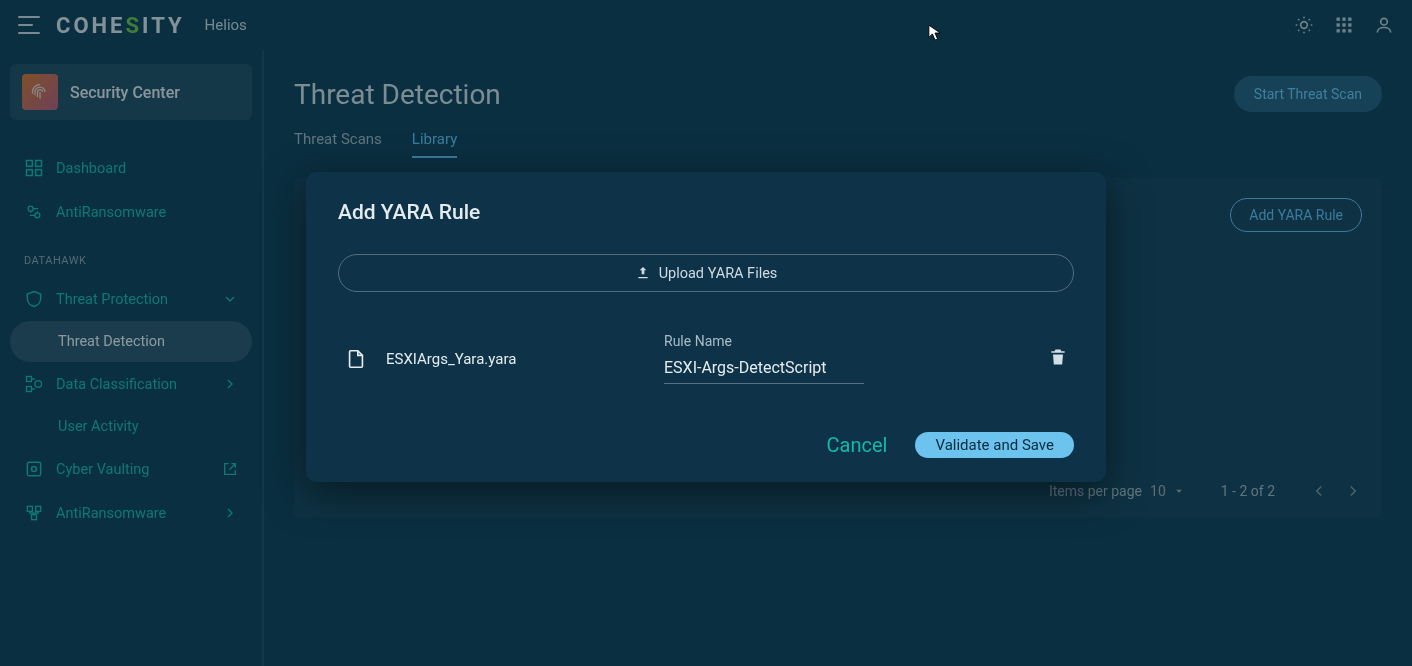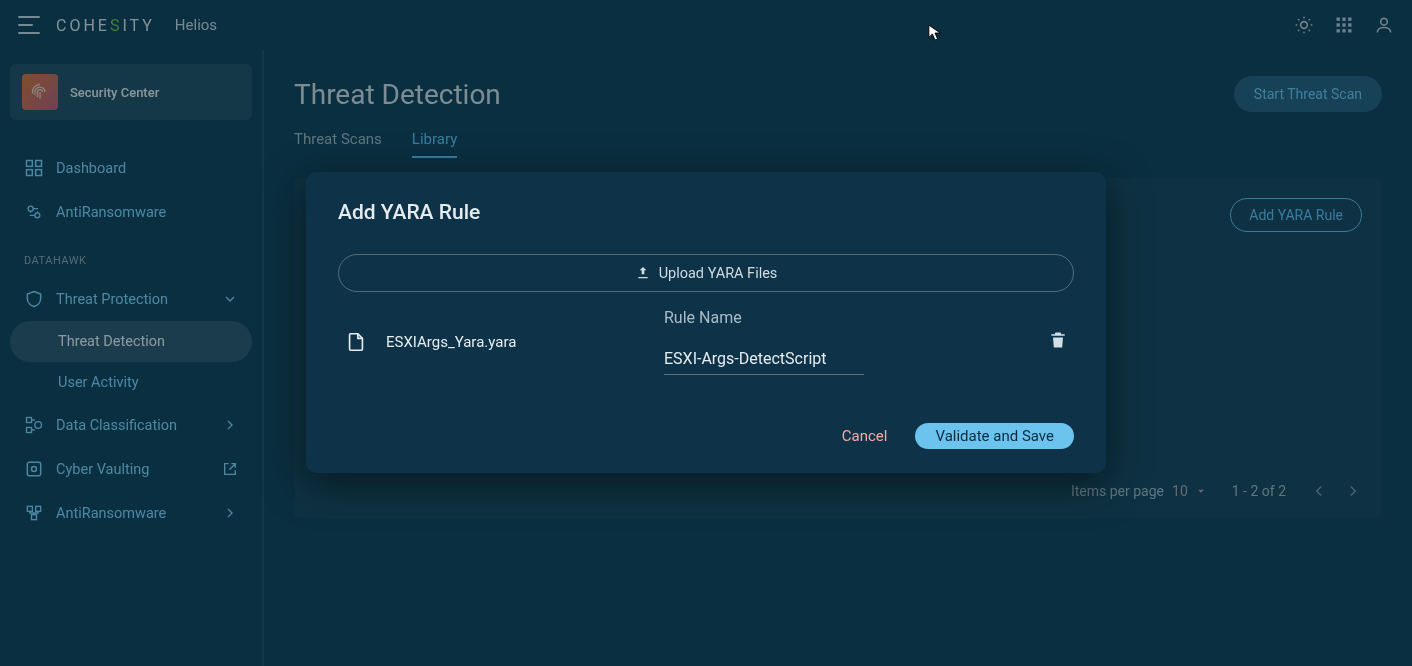--- a/index.html
+++ b/index.html
@@ -18,21 +18,21 @@
     align-items: center;
     padding: 0 18px;
     gap: 16px;
     background: #0d3b52;
   }
   .menu-toggle { width: 22px; height: 18px; display: flex; flex-direction: column; justify-content: space-between; cursor: pointer; }
   .menu-toggle span { height: 2px; background: #c9d6de; display: block; border-radius: 1px; }
   .menu-toggle span:nth-child(1){width:100%;}
   .menu-toggle span:nth-child(2){width:70%;}
   .menu-toggle span:nth-child(3){width:100%;}
-  .logo { font-size: 16px; font-weight: 400; letter-spacing: 3px; color: #dde6ea; display: flex; align-items: flex-start; }
+  .logo { font-size: 22px; font-weight: 700; letter-spacing: 3px; color: #dde6ea; display: flex; align-items: flex-start; }
   .logo .s-char { color: #6cc04a; }
   .header-app-name { color: #c9d6de; font-size: 15px; margin-left: 4px; }
   .header-spacer { flex: 1; }
   .header-icons { display: flex; gap: 20px; align-items: center; }
   .header-icon { width: 20px; height: 20px; color: #b9c8d0; }
   .header-icon svg { width: 100%; height: 100%; }
 
   
   .body-layout { display: flex; height: calc(100% - 50px); }
 
@@ -53,31 +53,31 @@
     margin-bottom: 26px;
   }
   .sidebar-section-btn .fp-icon {
     width: 36px;
     height: 36px;
     border-radius: 4px;
     background: linear-gradient(135deg,#d8732c, #b95a7a);
     display: flex; align-items:center; justify-content:center;
   }
   .sidebar-section-btn .fp-icon svg { width: 20px; height: 20px; color: rgba(255,255,255,0.7); }
-  .sidebar-section-btn .label { color: #e5ecef; font-size: 13px; font-weight: 500; }
+  .sidebar-section-btn .label { color: #e5ecef; font-size: 16px; font-weight: 500; }
 
   .nav-list { list-style: none; }
   .nav-item {
     display: flex;
     align-items: center;
     gap: 12px;
     padding: 12px 14px;
     border-radius: 22px;
     font-size: 14.5px;
-    color: #7dd3fc;
+    color: #14b8a6;
     cursor: pointer;
     position: relative;
   }
   .nav-item .nav-icon { width: 20px; height: 20px; display:flex; align-items:center; justify-content:center; }
   .nav-item .nav-icon svg { width:20px; height:20px; }
   .nav-item.indented { padding-left: 48px; }
   .nav-item.active {
     background: rgba(255,255,255,0.12);
     color: #e9f1f4;
   }
@@ -153,21 +153,21 @@
     border-radius: 20px;
     padding: 8px 18px;
     font-size: 14px;
   }
   .pagination {
     position: absolute;
     bottom: 18px;
     right: 20px;
     display: flex;
     align-items: center;
-    gap: 24px;
+    gap: 35px;
     font-size: 14px;
     color: #9fb2bd;
   }
   .pagination .pp { display:flex; align-items:center; gap:8px; }
   .pagination .select { display:flex; align-items:center; gap:6px; color:#a3a3a3; }
   .pagination .pag-arrows { display:flex; gap:16px; }
   .pagination .pag-arrows span { color:#7d929e; cursor:pointer; }
   .pagination .pag-arrows span svg { width:18px; height:18px; display:block; }
 
   
@@ -193,36 +193,36 @@
   .upload-area {
     border: 1px solid rgba(255,255,255,0.28);
     border-radius: 22px;
     height: 38px;
     display: flex;
     align-items: center;
     justify-content: center;
     gap: 8px;
     font-size: 14.5px;
     color: #cfdbe2;
-    margin-bottom: 12px;
+    margin-bottom: 37px;
     cursor: pointer;
   }
   .upload-area svg { width:16px; height:16px; }
 
   .file-row {
     display: flex;
     align-items: center;
     gap: 18px;
     padding: 4px 6px;
   }
   .file-icon { width:24px; display:flex; align-items:center; justify-content:center; }
   .file-icon svg { width:22px; height:22px; }
   .file-name { font-size: 15px; min-width: 260px; }
   .rule-field { flex: 0 0 200px; }
-  .rule-field .field-label { font-size: 16px; color:#a8bcc6; margin-bottom: 20px; display:block; }
+  .rule-field .field-label { font-size: 14px; color:#a8bcc6; margin-bottom: 7px; display:block; }
   .rule-field .field-input {
     background: transparent;
     border: none;
     border-bottom: 1px solid rgba(255,255,255,0.3);
     color: #e5ecef;
     font-size: 16px;
     width: 100%;
     padding: 2px 0 6px;
     outline: none;
   }
@@ -230,21 +230,21 @@
   .delete-btn { cursor:pointer; color:#d2dfe5; }
   .delete-btn svg { width:20px; height:20px; }
 
   .modal-actions {
     display:flex;
     align-items:center;
     justify-content:flex-end;
     gap: 28px;
     margin-top: 44px;
   }
-  .cancel-btn { color:#fca5a5; font-size:15px; background:none; border:none; cursor:pointer; }
+  .cancel-btn { color:#14b8a6; font-size:20px; background:none; border:none; cursor:pointer; }
   .validate-btn {
     background:#6bc3ee;
     color:#0a2c3e;
     border:none;
     border-radius:20px;
     padding:4px 20px;
     font-size:15px;
     cursor:pointer;
   }
 
@@ -355,39 +355,39 @@
         <span class="arrow">
           <svg viewBox="0 0 24 24" fill="none" stroke="currentColor" stroke-width="2">
               <path d="M6 9l6 6 6-6"></path>
             </svg>
         </span>
       </li>
 
       <li class="nav-item indented active">
         <span>Threat Detection</span>
       </li>
-      <li class="nav-item indented">
-        <span>User Activity</span>
-      </li>
-
       <li class="nav-item">
         <span class="nav-icon">
           <svg viewBox="0 0 24 24" fill="none" stroke="currentColor" stroke-width="1.6">
               <rect x="3" y="3" width="6" height="6"></rect>
               <rect x="3" y="15" width="6" height="6"></rect>
               <circle cx="17" cy="12" r="4"></circle>
               <path d="M9 6h4M9 18h4"></path>
             </svg>
         </span>
         <span>Data Classification</span>
         <span class="arrow">
           <svg viewBox="0 0 24 24" fill="none" stroke="currentColor" stroke-width="2">
               <path d="M9 6l6 6-6 6"></path>
             </svg>
         </span>
+      </li>
+
+      <li class="nav-item indented">
+        <span>User Activity</span>
       </li>
 
       <li class="nav-item">
         <span class="nav-icon">
           <svg viewBox="0 0 24 24" fill="none" stroke="currentColor" stroke-width="1.8">
               <rect x="4" y="4" width="16" height="16" rx="2"></rect>
               <circle cx="12" cy="12" r="3"></circle>
             </svg>
         </span>
         <span>Cyber Vaulting</span>

